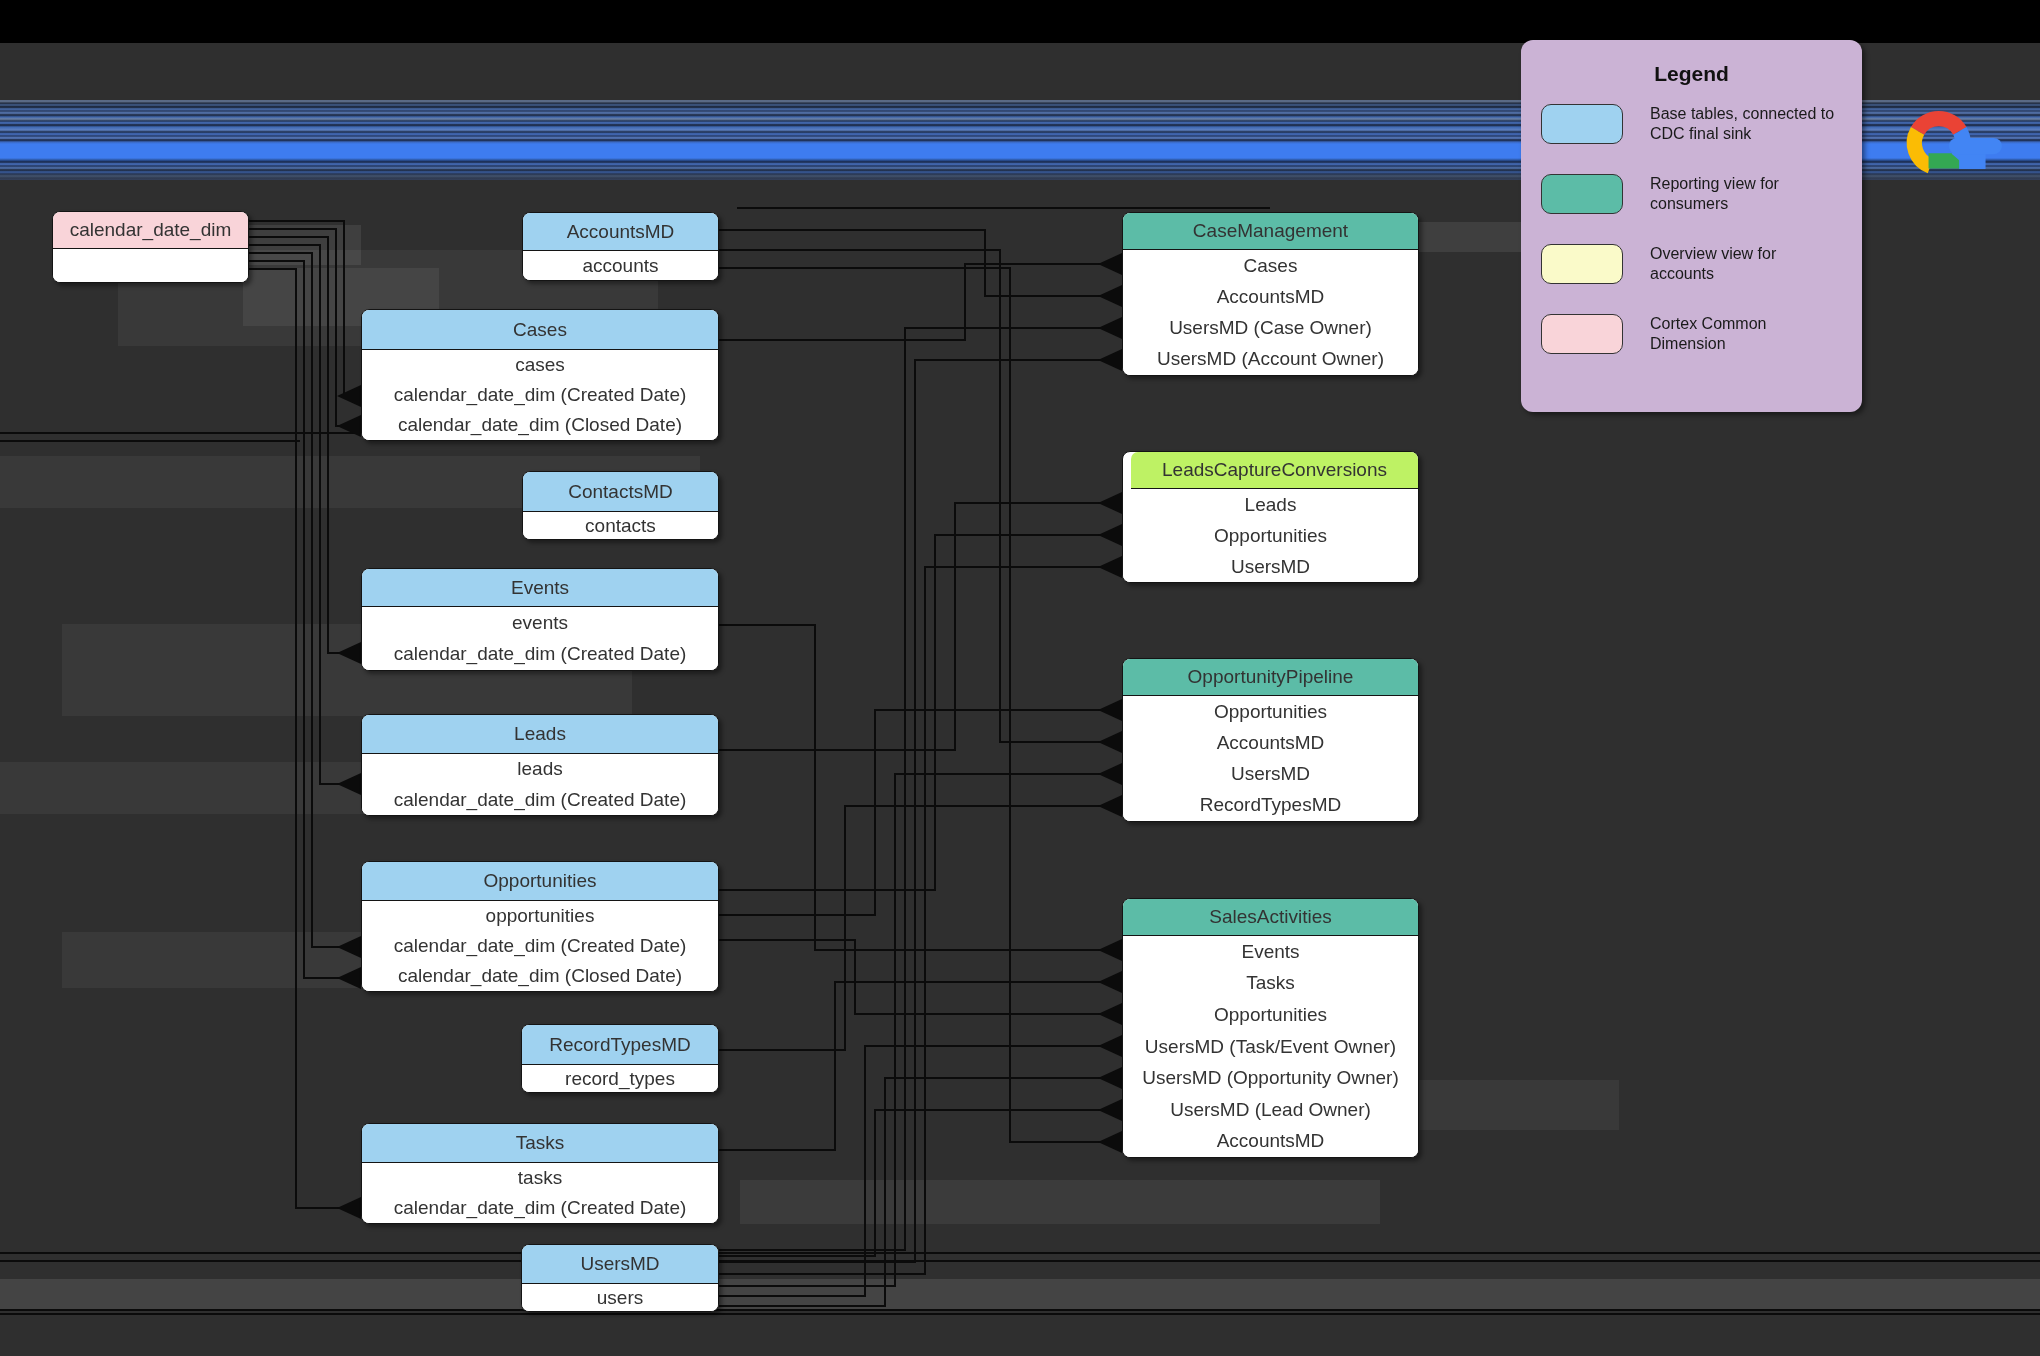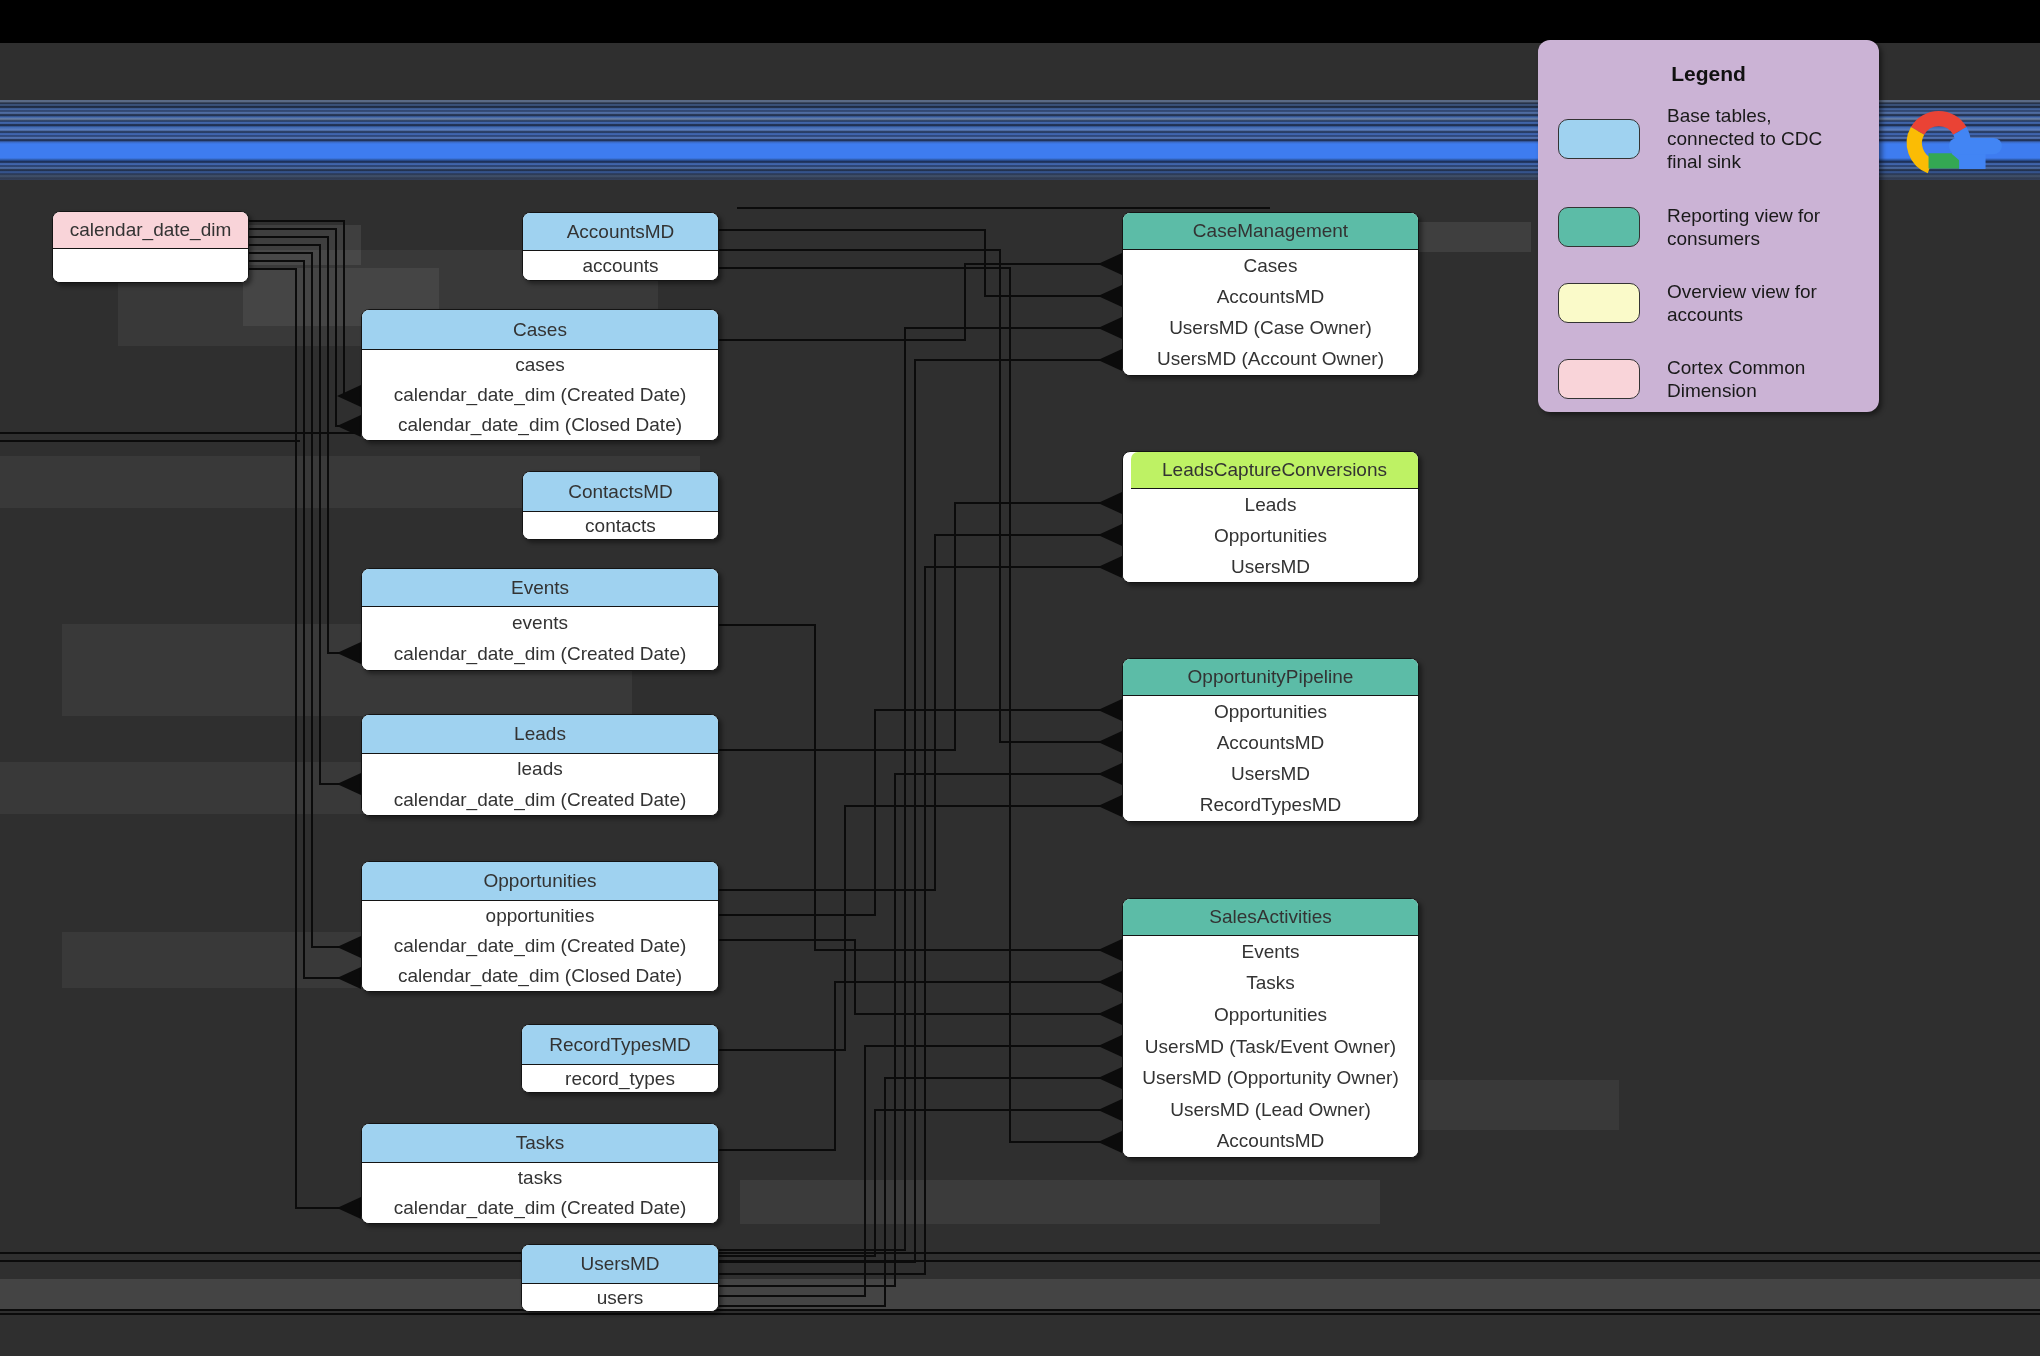--- a/index.html
+++ b/index.html
@@ -31,21 +31,21 @@
   }
   .node .bd{display:flex;flex-direction:column;flex:1 1 auto;border-radius:0 0 7px 7px;background:#fff;}
   .node .rw{flex:1 1 0;display:flex;align-items:center;justify-content:center;white-space:nowrap;}
   .legend{
     position:absolute;border-radius:12px;box-shadow:3px 3px 5px rgba(0,0,0,.45);
     padding:18px 20px;box-sizing:border-box;
   }
   .legend h3{margin:4px 0 18px 0;text-align:center;font-size:21px;color:#111;}
   .legend .li{display:flex;align-items:center;margin-bottom:30px;}
   .legend .sw{width:80px;height:38px;border:1.5px solid #333;border-radius:10px;flex:0 0 auto;margin-right:27px;}
-  .legend .lb{font-size:19px;line-height:1.22;color:#1a1a1a;max-width:200px;}
+  .legend .lb{font-size:16px;line-height:1.22;color:#1a1a1a;max-width:200px;}
   .logo{position:absolute;}
 </style>
 </head>
 <body>
 
 <div class="canvas">
   <div class="topbar"></div>
   <div class="stripe-band"></div>
 
   <svg class="edge-layer" width="2040" height="1356" viewBox="0 0 2040 1356">
@@ -220,21 +220,21 @@
           <div class="rw">Tasks</div>
           <div class="rw">Opportunities</div>
           <div class="rw">UsersMD (Task/Event Owner)</div>
           <div class="rw">UsersMD (Opportunity Owner)</div>
           <div class="rw">UsersMD (Lead Owner)</div>
           <div class="rw">AccountsMD</div>
         </div>
       </div>
     </div>
 
-  <aside class="legend" style="left: 1521px; top: 40px; width: 341px; height: 372px; background: rgb(203, 179, 213); margin-left: 17px;">
+  <aside class="legend" style="left: 1521px; top: 40px; width: 341px; height: 372px; background: rgb(203, 179, 213);">
     <h3>Legend</h3>
     <div class="li">
       <span class="sw" style="background: rgb(159, 210, 240);"></span>
       <span class="lb">Base tables, connected to CDC final sink</span>
     </div>
     <div class="li">
       <span class="sw" style="background: rgb(92, 188, 167);"></span>
       <span class="lb">Reporting view for consumers</span>
     </div>
     <div class="li">

